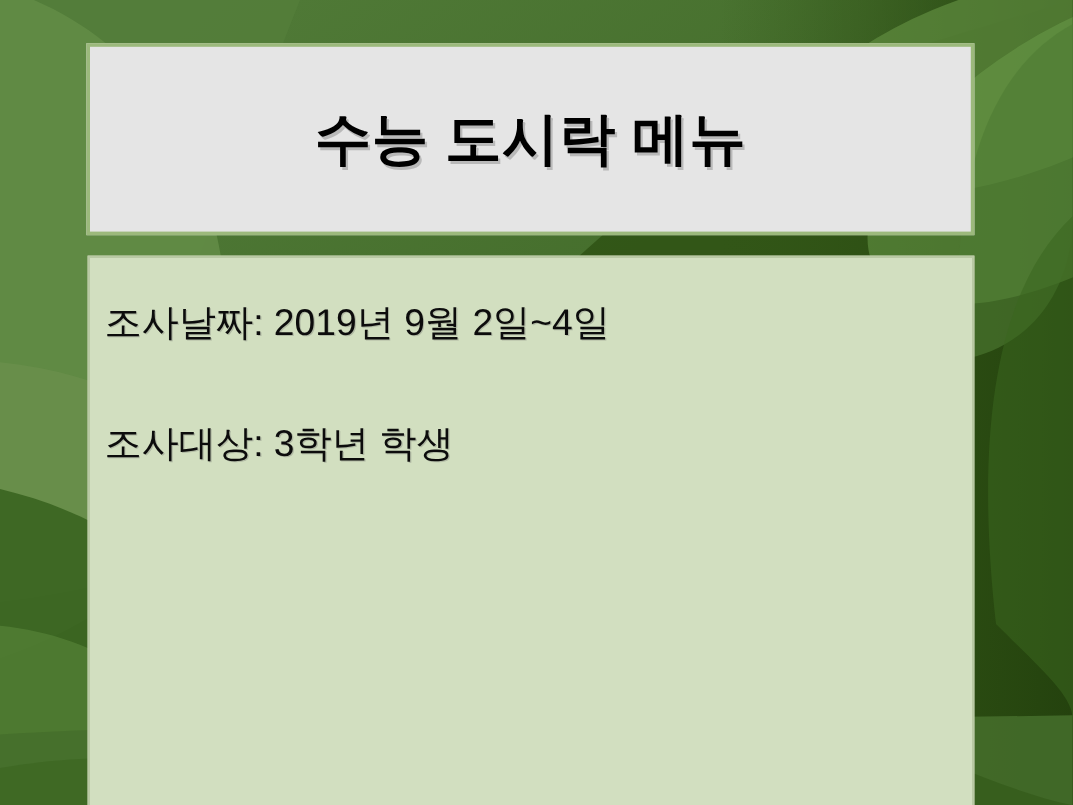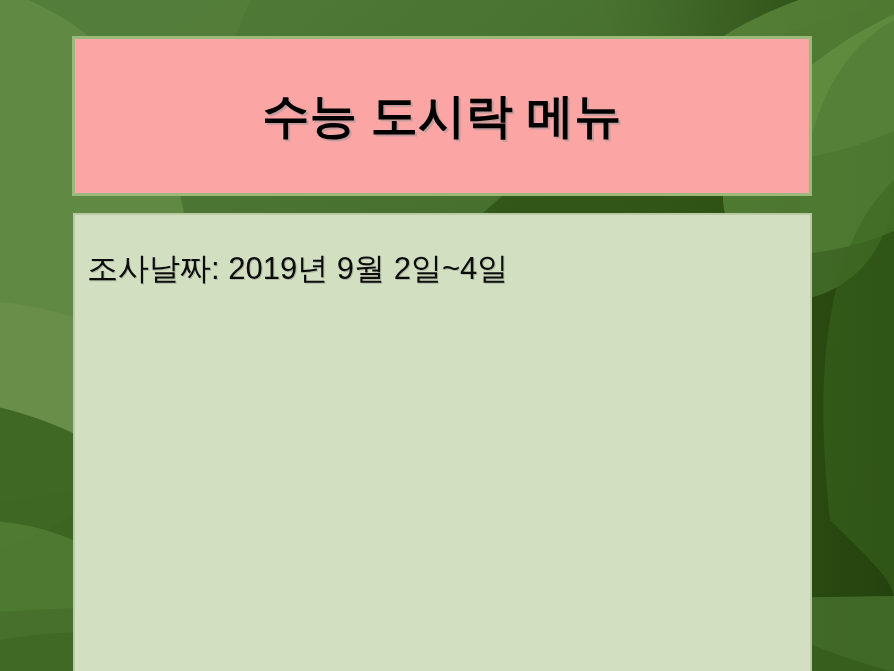--- a/index.html
+++ b/index.html
@@ -32,21 +32,21 @@
     height: 671px;
   }
 
   
   #title-box {
     position: absolute;
     left: 72px;
     top: 36px;
     width: 740px;
     height: 160px;
-    background: #fca5a5;
+    background: #e5e5e5;
     border: 3px solid #9cb97c;
     box-sizing: border-box;
     display: flex;
     flex-direction: row;
     align-items: center;
     justify-content: center;
   }
   .title-line {
     font-size: 47px;
     font-weight: bold;
@@ -134,17 +134,18 @@
     </svg>
   </div>
 
   <div id="title-box">
     <div class="title-line">수능 도시락 메뉴</div>
   </div>
 
   <div id="content-box">
     <div class="body-line">조사날짜: 2019년 9월 2일~4일</div>
     <div class="gap-sm"></div>
+    <div class="body-line">조사대상: 3학년 학생</div>
     <div class="gap-sm"></div>
     <div class="gap-xs"></div>
   </div>
 
 </div>
 
 </body></html>

